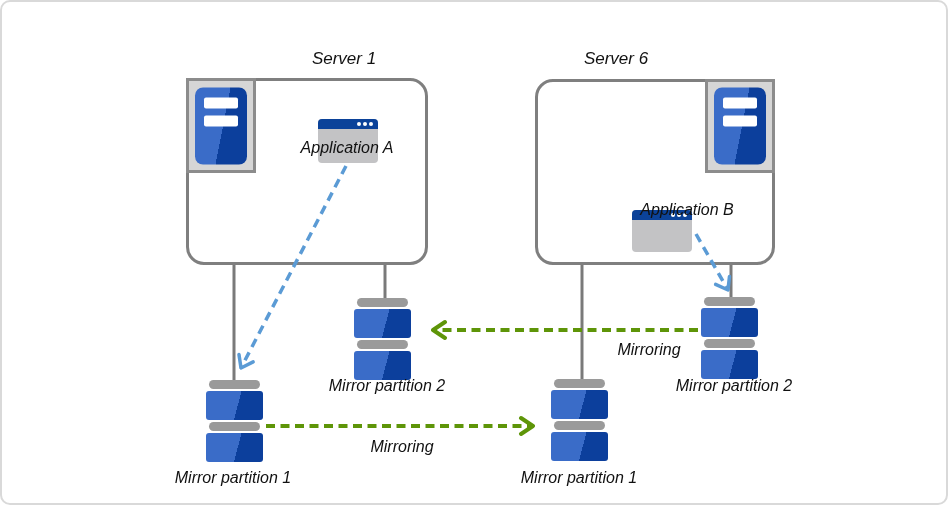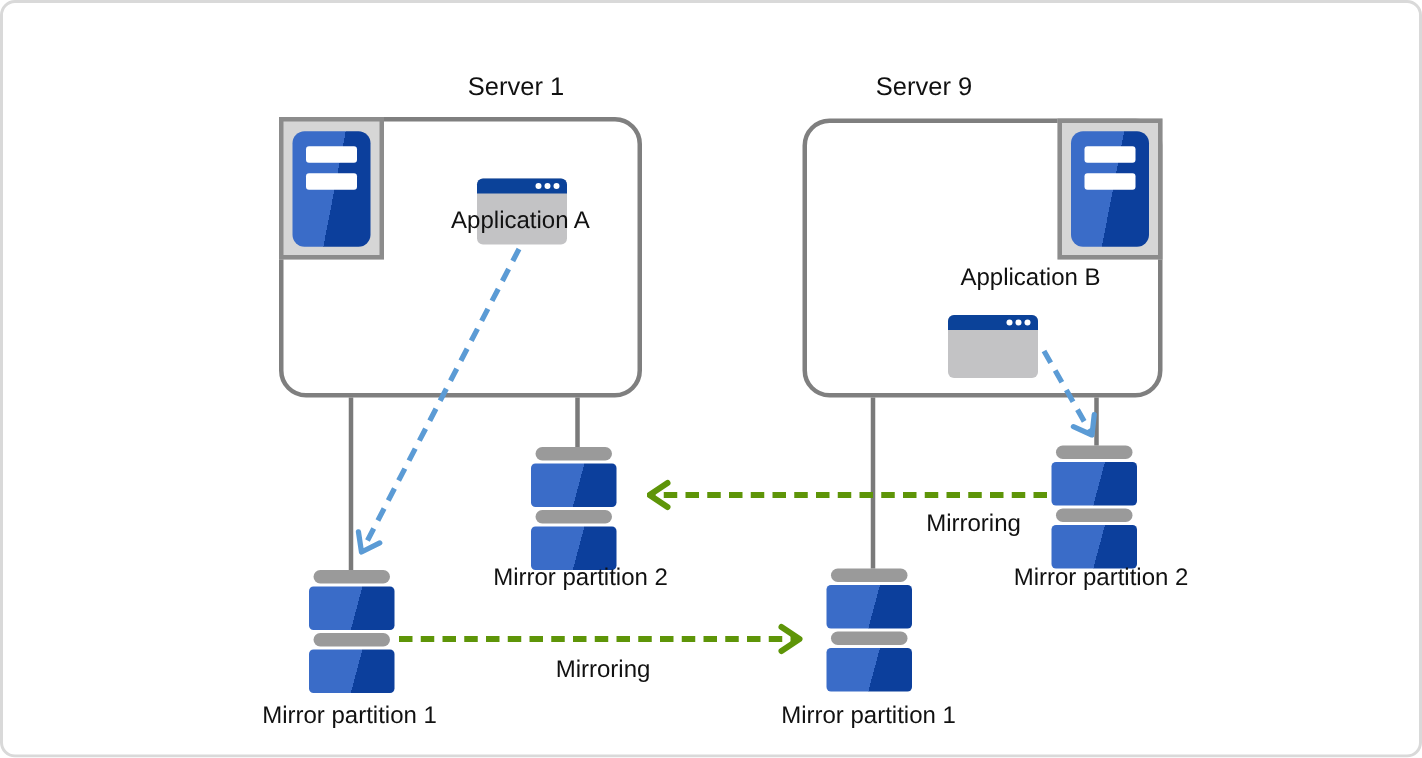--- a/index.html
+++ b/index.html
@@ -1,19 +1,19 @@
 <!DOCTYPE html>
 <html style="--accent_blue: #5b9bd5; --accent_green: #5e9508; --disk_light: #3a6cc8; --disk_dark: #0c3f9c; --cap_gray: #9a9a9a; --gray_line: #7a7a7a; --box_border: #7f7f7f; --icon_bg: #d6d6d6; --icon_border: #8c8c8c; --window_bar: #0b4299; --window_body: #c3c3c5; --canvas_border: #d9d9d9; --text: #111111;"><head>
 <meta charset="utf-8">
 <style>
   html,body{margin:0;padding:0;background:#fff;}
   .canvas{
     position:relative;width:948px;height:505px;box-sizing:border-box;
     background:#fff;border:2px solid var(--canvas_border,#d9d9d9);border-radius:10px;
-    font-family:"Liberation Sans",sans-serif;color:var(--text,#111);overflow:hidden;
+    font-family:"Liberation Sans",sans-serif;color:var(--text,#111);overflow:hidden;font-style:italic;
   }
   
   .server-box{position:absolute;box-sizing:border-box;background:#fff;
     border:3px solid var(--box_border,#7f7f7f);border-radius:18px;}
   #s1-box{left:184px;top:76px;width:242px;height:187px;}
   #s2-box{left:533px;top:77px;width:240px;height:186px;}
   
   .server-icon{position:absolute;box-sizing:border-box;background:var(--icon_bg,#d6d6d6);
     border:3px solid var(--icon_border,#8c8c8c);}
   #s1-icon{left:184px;top:76px;width:70px;height:95px;}
@@ -42,21 +42,21 @@
   #disk-s1-mp2{left:352px;top:296px;}
   #disk-s2-mp1{left:549px;top:377px;}
   #disk-s2-mp2{left:699px;top:295px;}
   
   .lbl{position:absolute;transform:translate(-50%,-50%);white-space:nowrap;
     font-size:16px;line-height:1.1;}
   .lbl.title{font-size:17px;}
   #server1-label{left:342px;top:57px;}
   #server2-label{left:614px;top:57px;}
   #appA-label{left:345px;top:102px;margin-top:44px;}
-  #appB-label{left:685px;top:184px;}
+  #appB-label{left:685px;top:208px;}
   #s1mp2-label{left:385px;top:384px;}
   #s1mp1-label{left:231px;top:476px;}
   #s2mp1-label{left:577px;top:476px;}
   #s2mp2-label{left:732px;top:384px;}
   #mirroring-top-label{left:647px;top:348px;}
   #mirroring-bottom-label{left:400px;top:445px;}
   
   svg.overlay{position:absolute;left:0;top:0;pointer-events:none;}
   .conn{stroke:var(--gray_line,#7a7a7a);stroke-width:3;fill:none;}
   .blue-dash{stroke:var(--accent_blue,#5b9bd5);stroke-width:3.5;stroke-dasharray:9 6;fill:none;}
@@ -143,21 +143,21 @@
     <path class="conn" d="M383,263 V296"></path>
     <path class="conn" d="M580,263 V377"></path>
     <path class="conn" d="M729,263 V295"></path>
     <path class="blue-dash" d="M344,164 L239,366" marker-end="url(#head-blue)"></path>
     <path class="blue-dash" d="M694,232 L726,288" marker-end="url(#head-blue)"></path>
     <path class="green-dash" d="M696,328 L431,328" marker-end="url(#head-green)"></path>
     <path class="green-dash" d="M264,424 L531,424" marker-end="url(#head-green)"></path>
   </svg>
 
   <div class="lbl title" id="server1-label">Server 1</div>
-  <div class="lbl title" id="server2-label">Server 9</div>
+  <div class="lbl title" id="server2-label">Server 6</div>
   <div class="lbl" id="appA-label">Application A</div>
   <div class="lbl" id="appB-label">Application B</div>
   <div class="lbl" id="s1mp2-label">Mirror partition 2</div>
   <div class="lbl" id="s1mp1-label">Mirror partition 1</div>
   <div class="lbl" id="s2mp1-label">Mirror partition 1</div>
   <div class="lbl" id="s2mp2-label">Mirror partition 2</div>
   <div class="lbl" id="mirroring-top-label">Mirroring</div>
   <div class="lbl" id="mirroring-bottom-label">Mirroring</div>
 
 </div>

